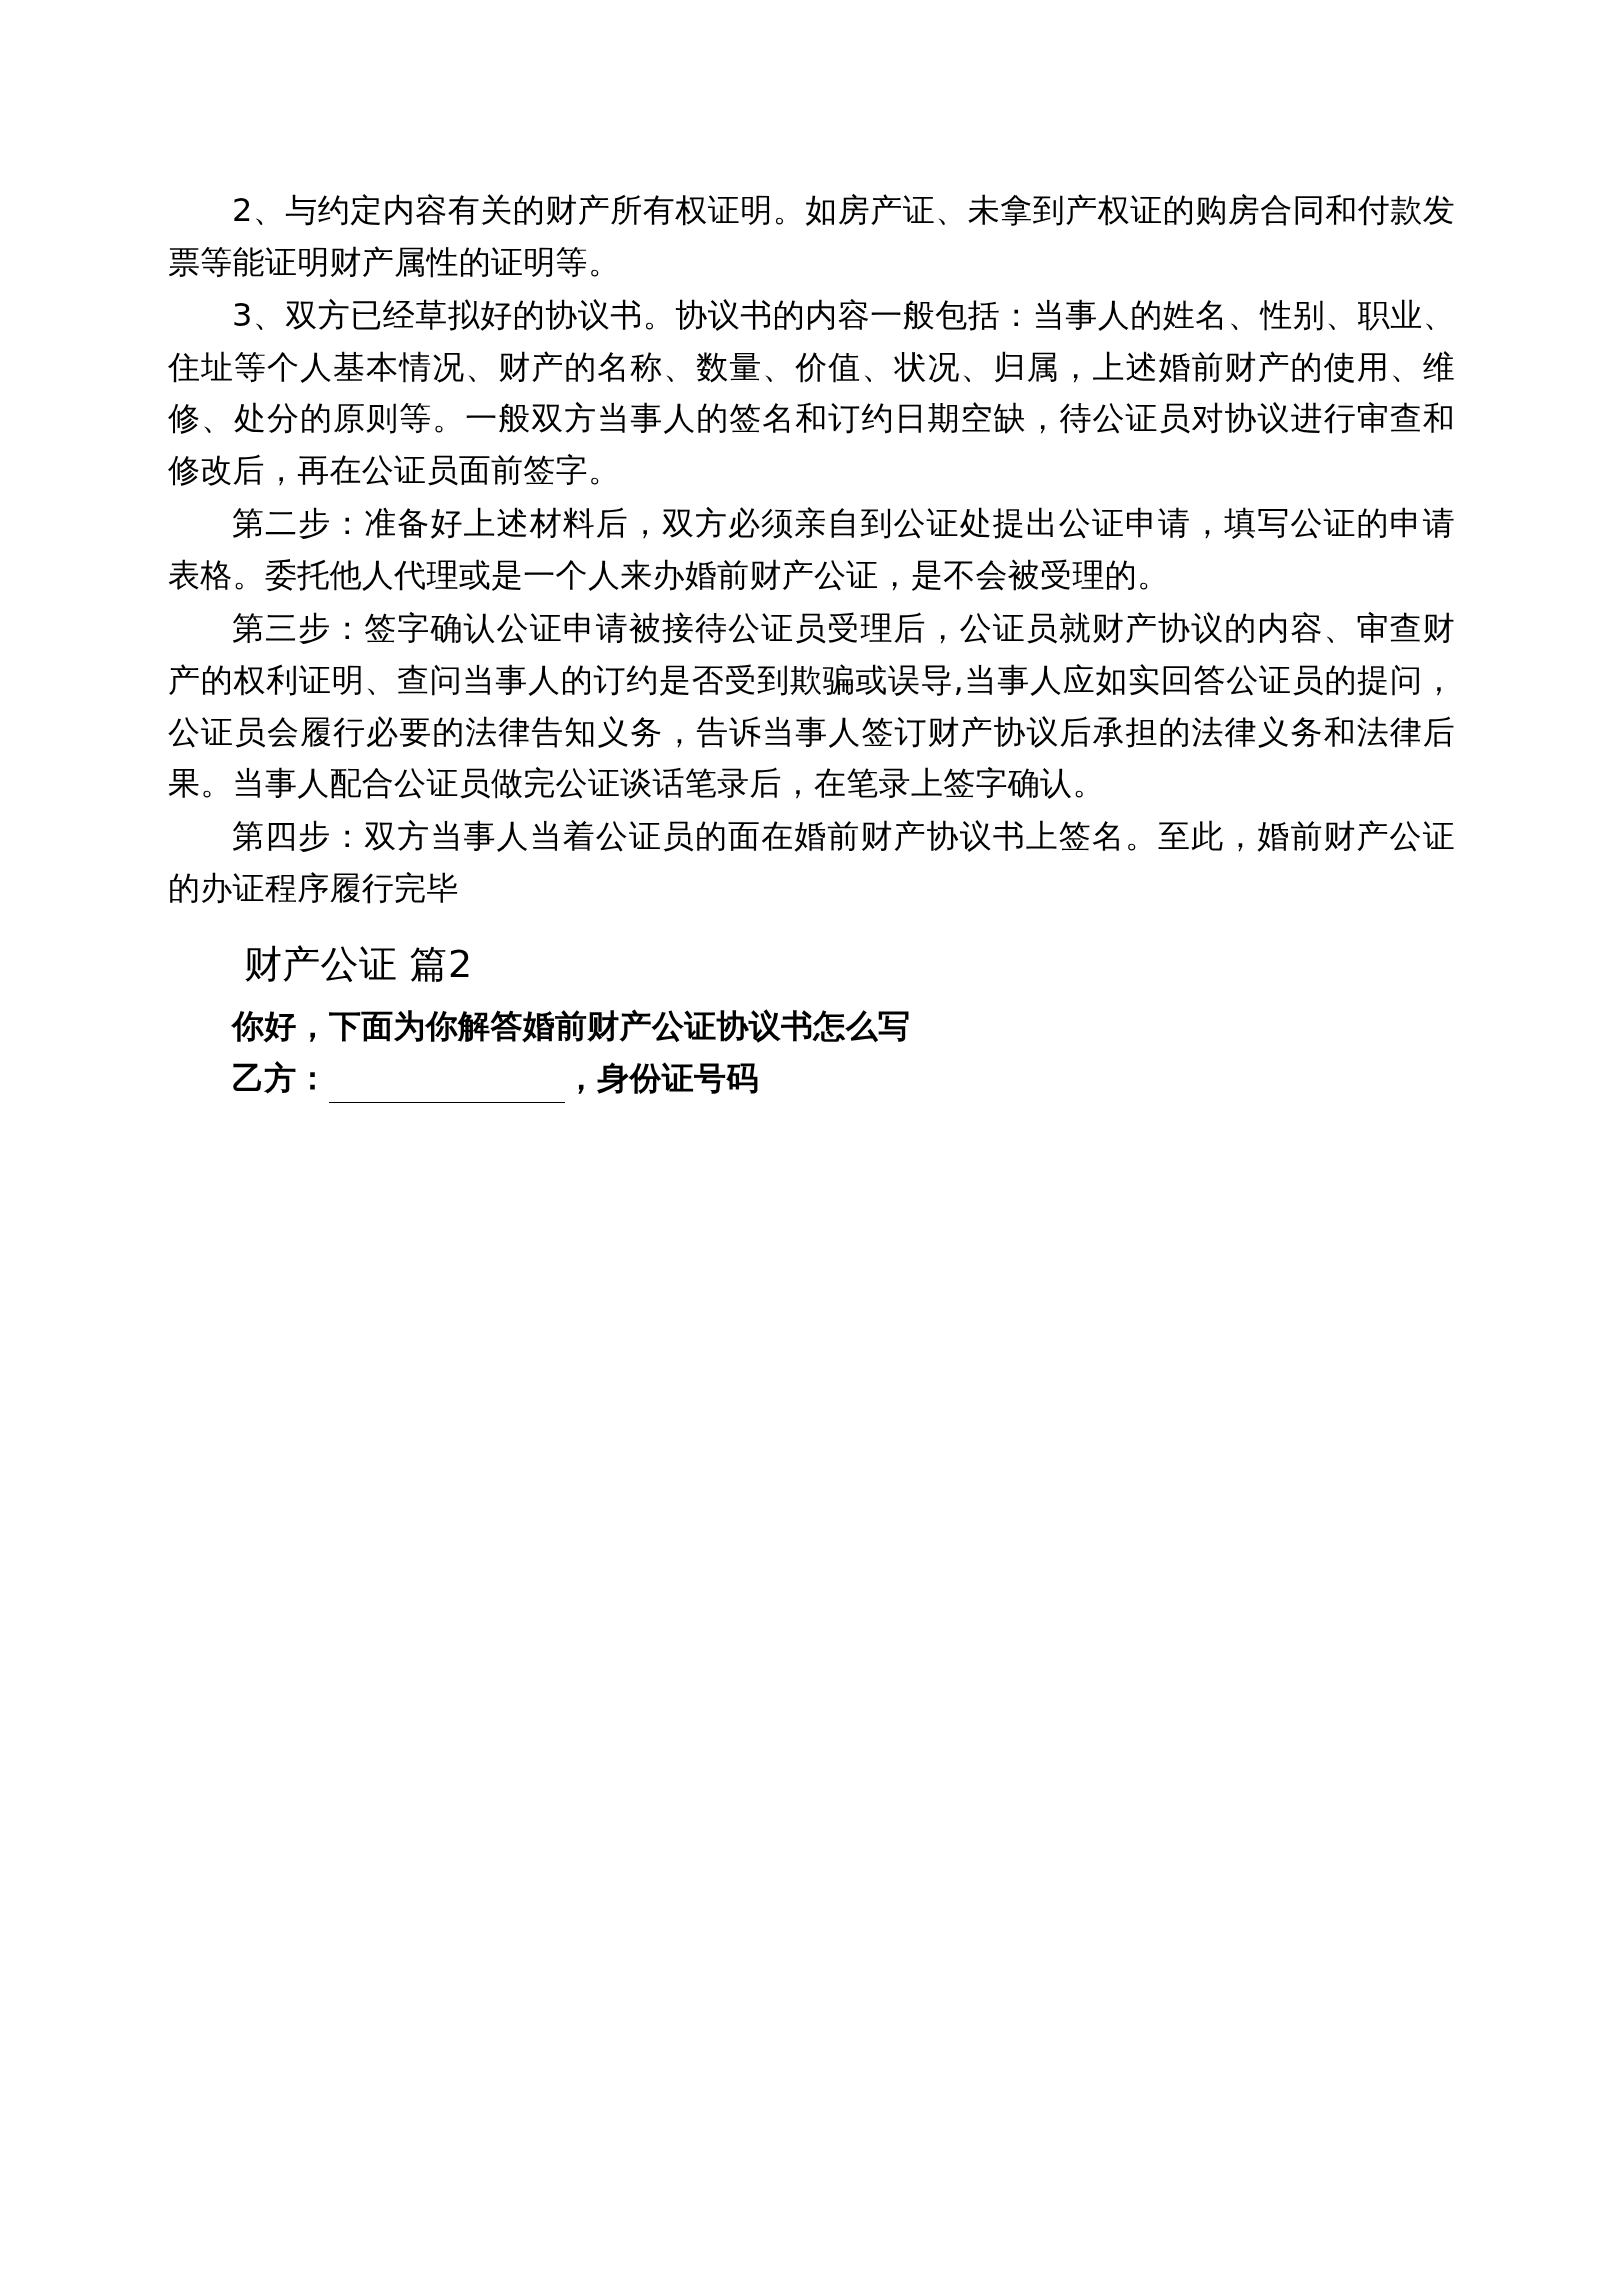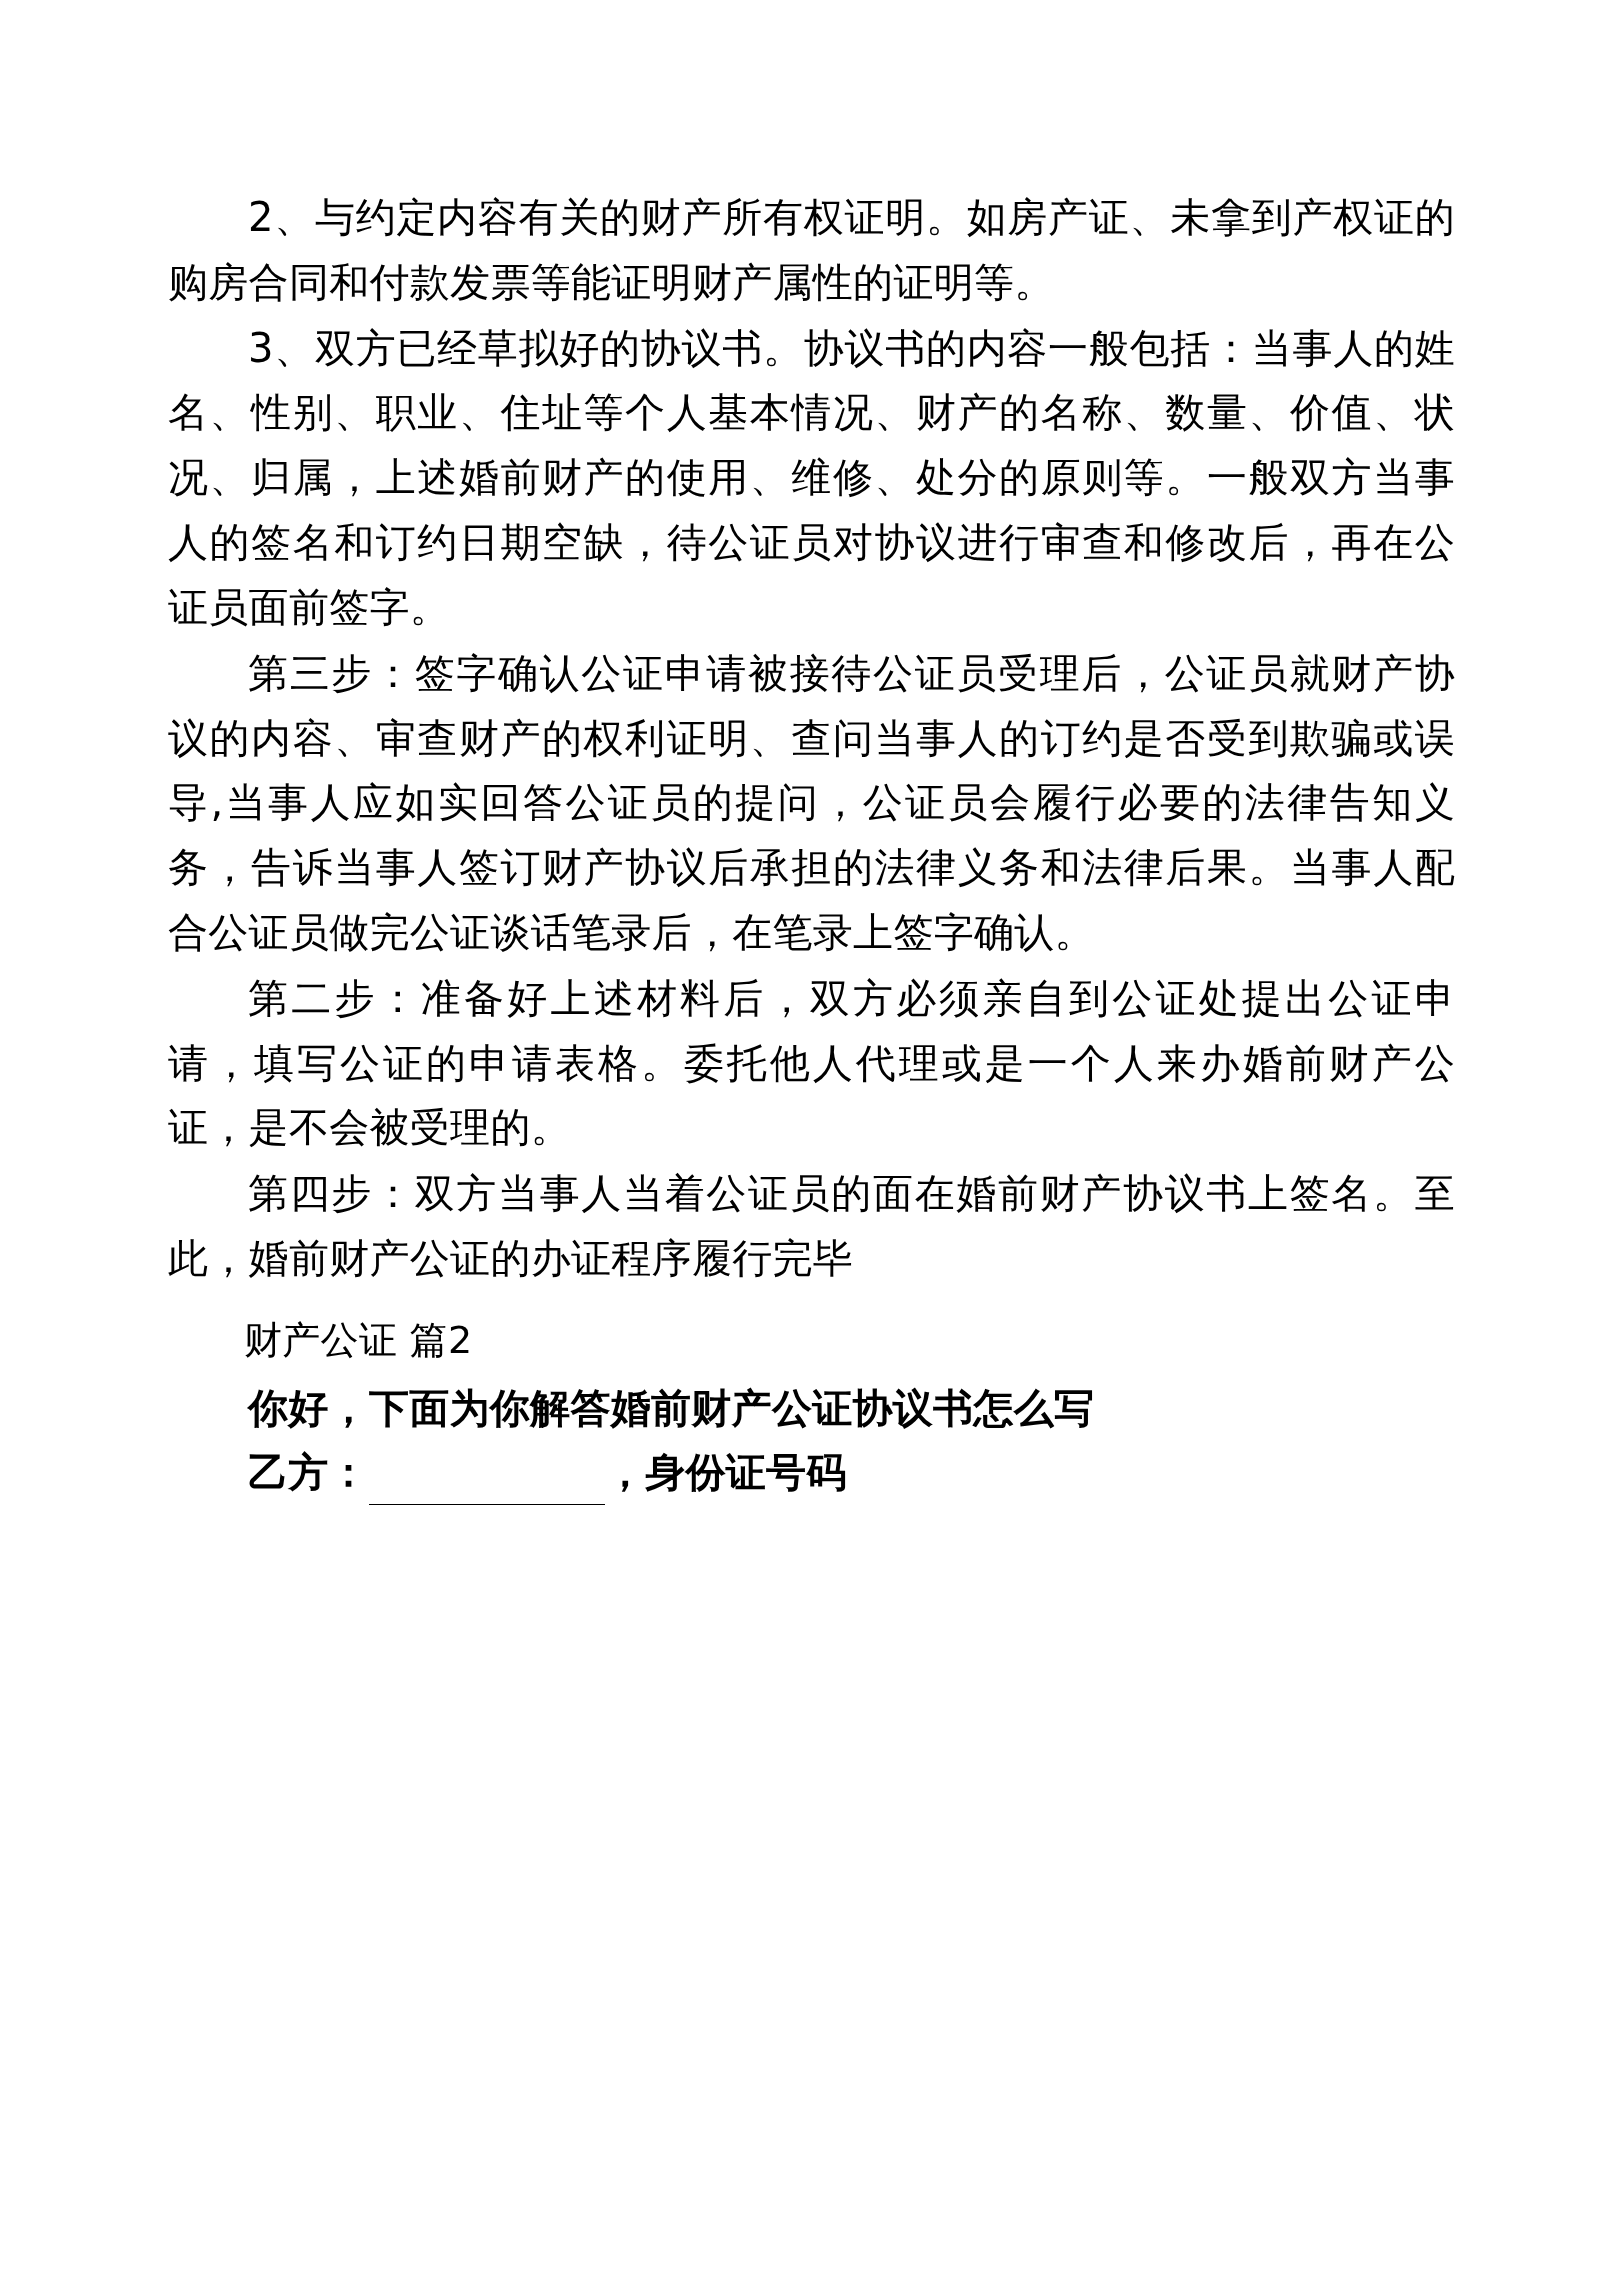--- a/index.html
+++ b/index.html
@@ -16,21 +16,21 @@
     background: #ffffff;
     position: relative;
     box-sizing: border-box;
     padding: 185px 168px 135px 168px;
   }
   .doc-body {
     width: 100%;
   }
   p.para {
     margin: 0 0 1.1px 0;
-    font-size: 40px;
+    font-size: 32px;
     line-height: 1.62;
     color: #000000;
     text-align: justify;
     text-justify: inter-ideograph;
     letter-spacing: 0.3px;
     font-family: "DejaVu Sans", sans-serif;
   }
   p.indent {
     text-indent: 2em;
   }
@@ -55,23 +55,23 @@
 </head>
 <body>
 
 <div class="page">
   <div class="doc-body">
 
     <p class="para indent">2、与约定内容有关的财产所有权证明。如房产证、未拿到产权证的购房合同和付款发票等能证明财产属性的证明等。</p>
 
     <p class="para indent">3、双方已经草拟好的协议书。协议书的内容一般包括：当事人的姓名、性别、职业、住址等个人基本情况、财产的名称、数量、价值、状况、归属，上述婚前财产的使用、维修、处分的原则等。一般双方当事人的签名和订约日期空缺，待公证员对协议进行审查和修改后，再在公证员面前签字。</p>
 
+    <p class="para indent">第二步：准备好上述材料后，双方必须亲自到公证处提出公证申请，填写公证的申请表格。委托他人代理或是一个人来办婚前财产公证，是不会被受理的。</p>
+
     <p class="para indent">第三步：签字确认公证申请被接待公证员受理后，公证员就财产协议的内容、审查财产的权利证明、查问当事人的订约是否受到欺骗或误导,当事人应如实回答公证员的提问，公证员会履行必要的法律告知义务，告诉当事人签订财产协议后承担的法律义务和法律后果。当事人配合公证员做完公证谈话笔录后，在笔录上签字确认。</p>
-
-    <p class="para indent">第二步：准备好上述材料后，双方必须亲自到公证处提出公证申请，填写公证的申请表格。委托他人代理或是一个人来办婚前财产公证，是不会被受理的。</p>
 
     <p class="para indent">第四步：双方当事人当着公证员的面在婚前财产协议书上签名。至此，婚前财产公证的办证程序履行完毕</p>
 
     <p class="para heading">财产公证  篇2</p>
 
     <p class="para indent tight">你好，下面为你解答婚前财产公证协议书怎么写</p>
 
 
     <p class="para indent tight"><span>乙方：</span><span class="blank-line"></span><span>，身份证号码</span></p>
 

